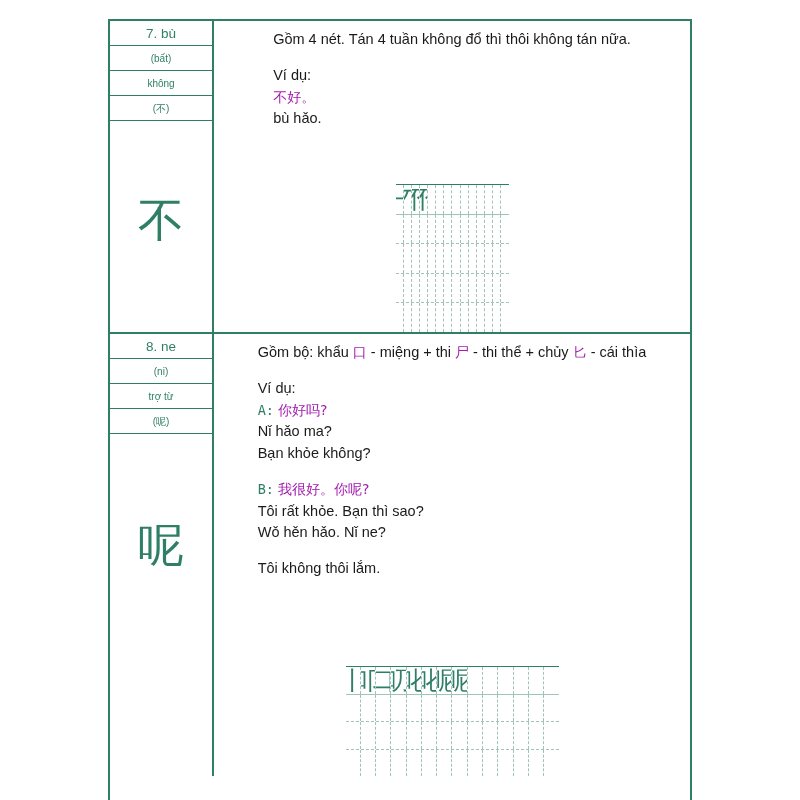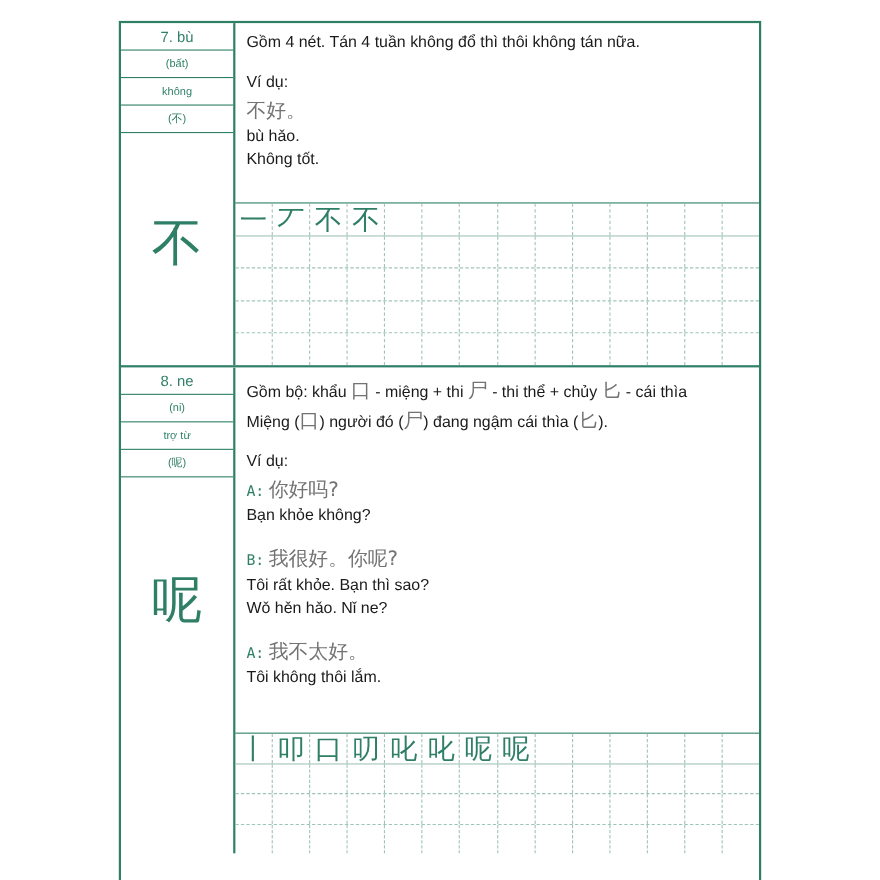--- a/index.html
+++ b/index.html
@@ -71,32 +71,33 @@
   }
   .entry-2 .lc-glyph { padding-bottom: 120px; }
 
   
   .right-col {
     flex: 1 1 auto;
     display: flex;
     flex-direction: column;
     box-sizing: border-box;
     min-width: 0;
+    align-items: center;
   }
   .text-area {
     flex: 1 1 auto;
     padding: 8px 10px 4px 10px;
     box-sizing: border-box;
     font-size: 14.5px;
     line-height: 1.5;
     overflow: hidden;
   }
   .text-line { white-space: nowrap; }
   .blank-line { height: 14px; }
-  .cn { color: #737373; font-family: "DejaVu Sans", sans-serif; font-size: 18px; }
+  .cn { color: #a21caf; font-family: "DejaVu Sans", sans-serif; font-size: 14px; }
   .spk { color: #2f7f67; font-family: "DejaVu Sans Mono", monospace; font-size: 13.5px; }
 
   
   .grid-area {
     border-top: 1px solid #2f7f67;
     box-sizing: border-box;
     display: flex;
     flex-direction: column;
   }
   .grid-1 { height: 148px; }
@@ -137,21 +138,20 @@
       <div class="lc-cell">(不)</div>
       <div class="lc-glyph">不</div>
     </div>
     <div class="right-col">
       <div class="text-area">
         <div class="text-line">Gồm 4 nét. Tán 4 tuần không đổ thì thôi không tán nữa.</div>
         <div class="blank-line"></div>
         <div class="text-line">Ví dụ:</div>
         <div class="text-line cn">不好。</div>
         <div class="text-line">bù hǎo.</div>
-        <div class="text-line">Không tốt.</div>
       </div>
       <div class="grid-area grid-1">
         <div class="grid-row solid">
           <div class="grid-cell">一</div>
           <div class="grid-cell">丆</div>
           <div class="grid-cell">不</div>
           <div class="grid-cell">不</div>
           <div class="grid-cell"></div>
           <div class="grid-cell"></div>
           <div class="grid-cell"></div>
@@ -235,34 +235,33 @@
     <div class="left-col">
       <div class="lc-cell pinyin-num">8. ne</div>
       <div class="lc-cell">(ni)</div>
       <div class="lc-cell">trợ từ</div>
       <div class="lc-cell">(呢)</div>
       <div class="lc-glyph">呢</div>
     </div>
     <div class="right-col">
       <div class="text-area">
         <div class="text-line"><span>Gồm bộ: khẩu </span><span class="cn">口</span><span> - miệng + thi </span><span class="cn">尸</span><span> - thi thể + chủy </span><span class="cn">匕</span><span> - cái thìa</span></div>
-        <div class="text-line"><span>Miệng (</span><span class="cn">口</span><span>) người đó (</span><span class="cn">尸</span><span>) đang ngậm cái thìa (</span><span class="cn">匕</span><span>).</span></div>
         <div class="blank-line"></div>
         <div class="text-line">Ví dụ:</div>
 
         <div class="text-line"><span class="spk">A:</span> <span class="cn">你好吗?</span></div>
+        <div class="text-line">Nǐ hǎo ma?</div>
         <div class="text-line">Bạn khỏe không?</div>
         <div class="blank-line"></div>
 
         <div class="text-line"><span class="spk">B:</span> <span class="cn">我很好。你呢?</span></div>
         <div class="text-line">Tôi rất khỏe. Bạn thì sao?</div>
         <div class="text-line">Wǒ hěn hǎo. Nǐ ne?</div>
         <div class="blank-line"></div>
 
-        <div class="text-line"><span class="spk">A:</span> <span class="cn">我不太好。</span></div>
         <div class="text-line">Tôi không thôi lắm.</div>
       </div>
       <div class="grid-area grid-2">
         <div class="grid-row solid">
           <div class="grid-cell">丨</div>
           <div class="grid-cell">叩</div>
           <div class="grid-cell">口</div>
           <div class="grid-cell">叨</div>
           <div class="grid-cell">叱</div>
           <div class="grid-cell">叱</div>

